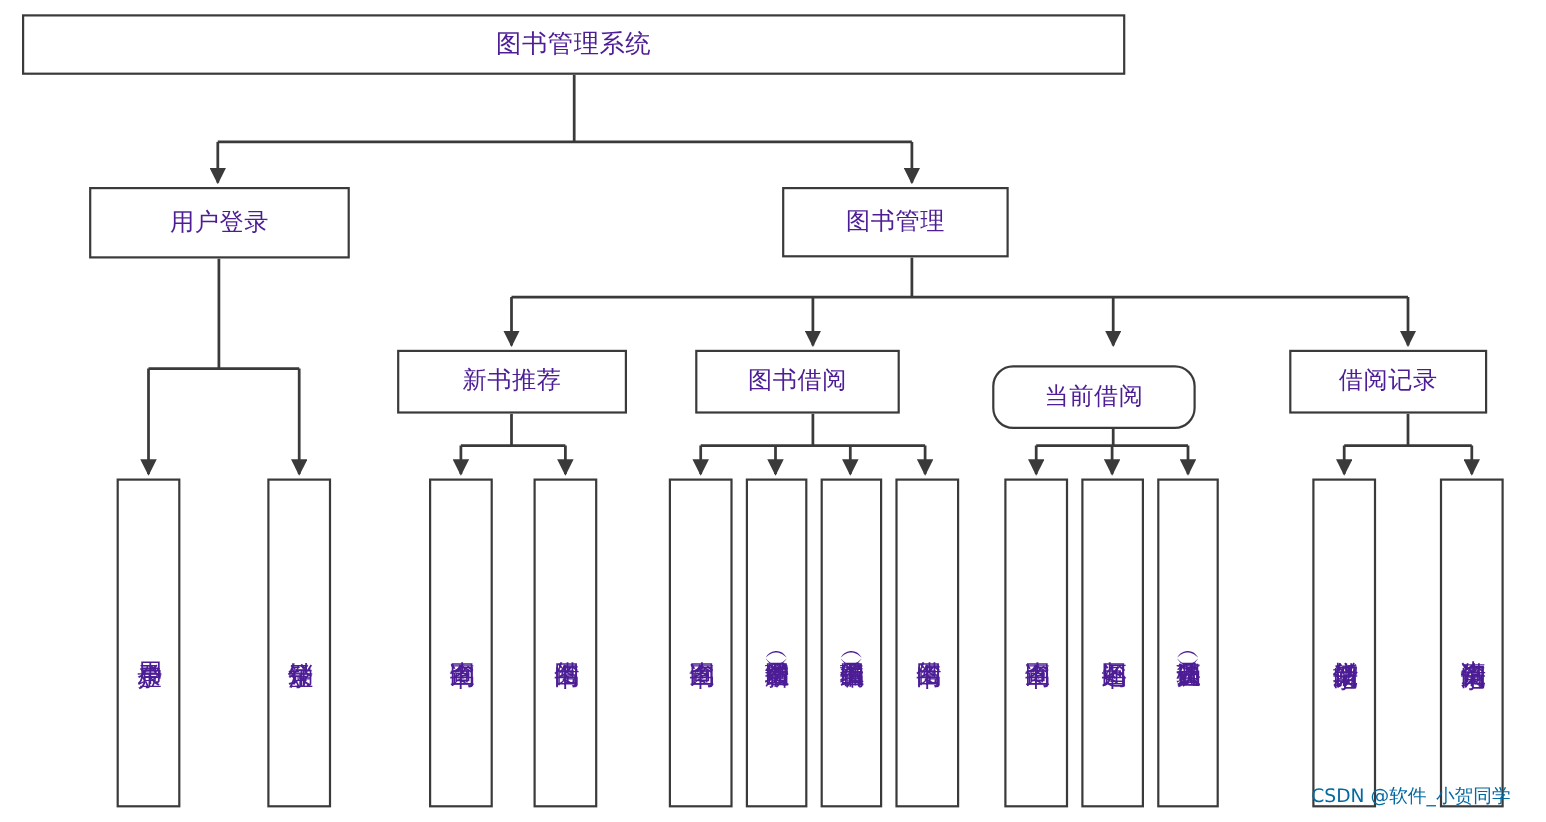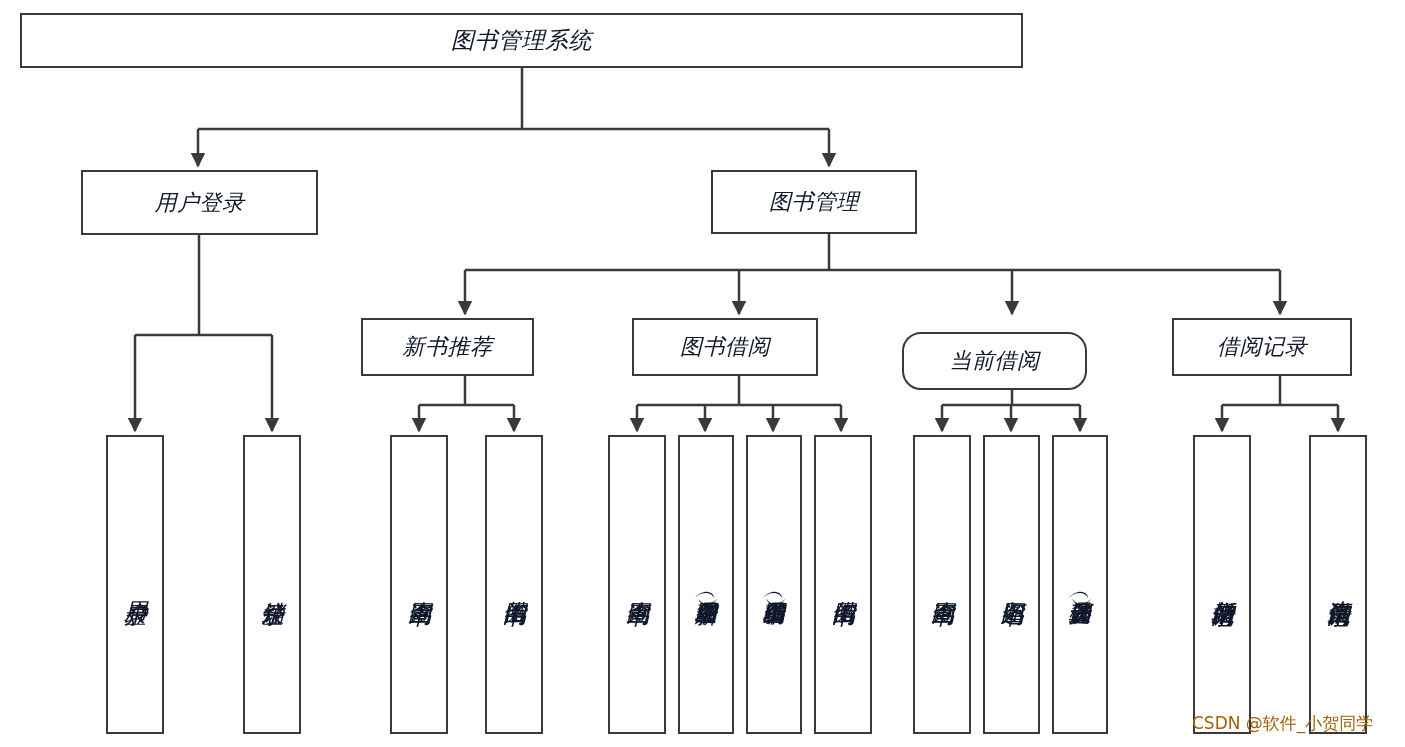--- a/index.html
+++ b/index.html
@@ -25,23 +25,22 @@
     pointer-events: none;
   }
   .node {
     position: absolute;
     box-sizing: border-box;
     border: 2.5px solid #3a3a3a;
     background: #ffffff;
     display: flex;
     align-items: center;
     justify-content: center;
-    color: #0f172a;
+    color: #4c1d95;
     z-index: 2;
-    font-style: italic;
   }
   .node .lbl {
     display: block;
     text-align: center;
     line-height: 1.0;
     white-space: nowrap;
   }
   
   .node.horiz .lbl {
     font-size: 22px;
@@ -66,21 +65,21 @@
   .node.vert.tight .lbl {
     font-size: 22px;
     letter-spacing: 0px;
     line-height: 1.05;
   }
   .watermark {
     position: absolute;
     left: 1192px;
     top: 712px;
     font-size: 17px;
-    color: #a16207;
+    color: #0369a1;
     white-space: nowrap;
     z-index: 5;
     font-family: "DejaVu Sans", "Liberation Sans", sans-serif;
   }
 </style>
 </head>
 <body>
 
 <div id="canvas">
 
@@ -139,21 +138,21 @@
   </div>
 
   <div class="node horiz" style="left:81px; top:170px; width:237px; height:65px;">
     <span class="lbl">用户登录</span>
   </div>
 
   <div class="node horiz" style="left:711px; top:170px; width:206px; height:64px;">
     <span class="lbl">图书管理</span>
   </div>
 
-  <div class="node horiz" style="left:361px; top:318px; width:173px; height:58px;">
+  <div class="node horiz" style="left:361px; top:318px; width:209px; height:58px;">
     <span class="lbl">新书推荐</span>
   </div>
 
   <div class="node horiz" style="left:632px; top:318px; width:186px; height:58px;">
     <span class="lbl">图书借阅</span>
   </div>
 
   <div class="node horiz" style="left:902px; top:332px; width:185px; height:58px;border-radius:19px;">
     <span class="lbl">当前借阅</span>
   </div>

